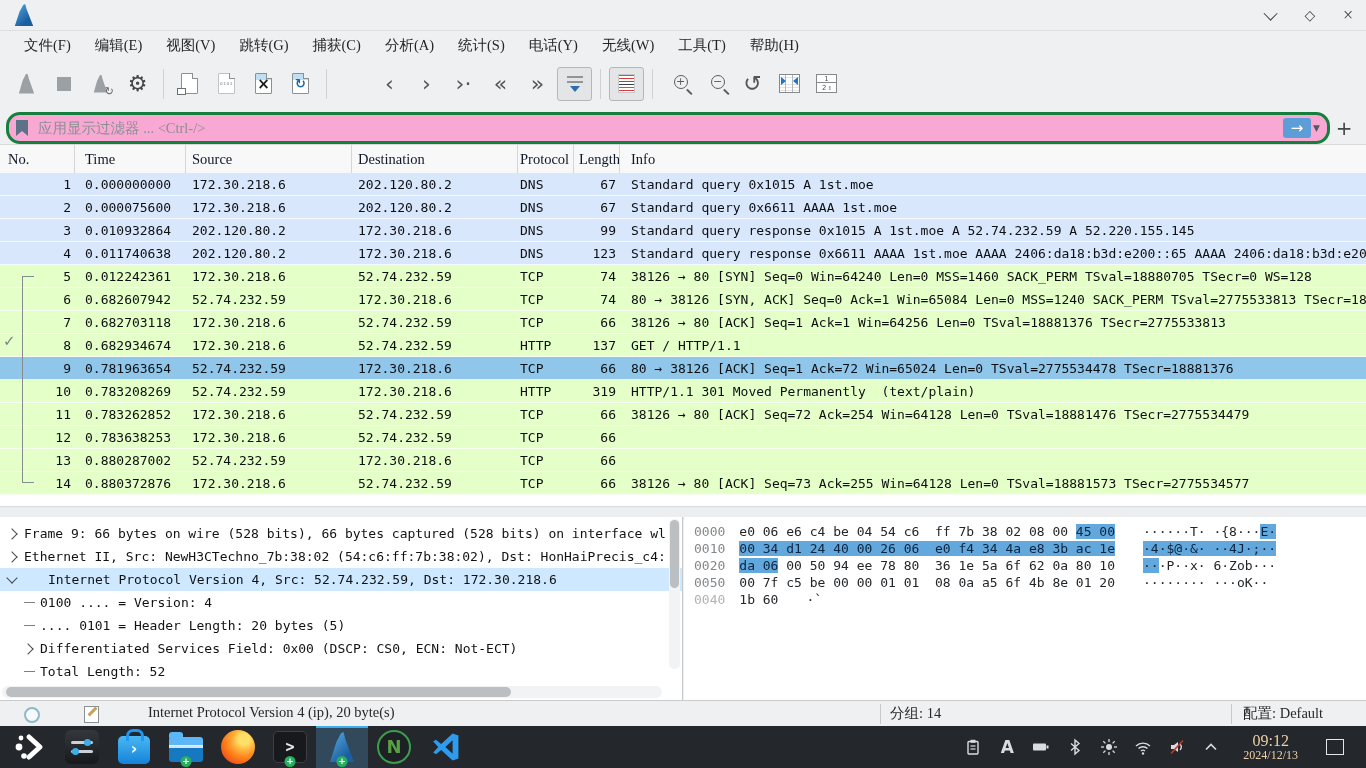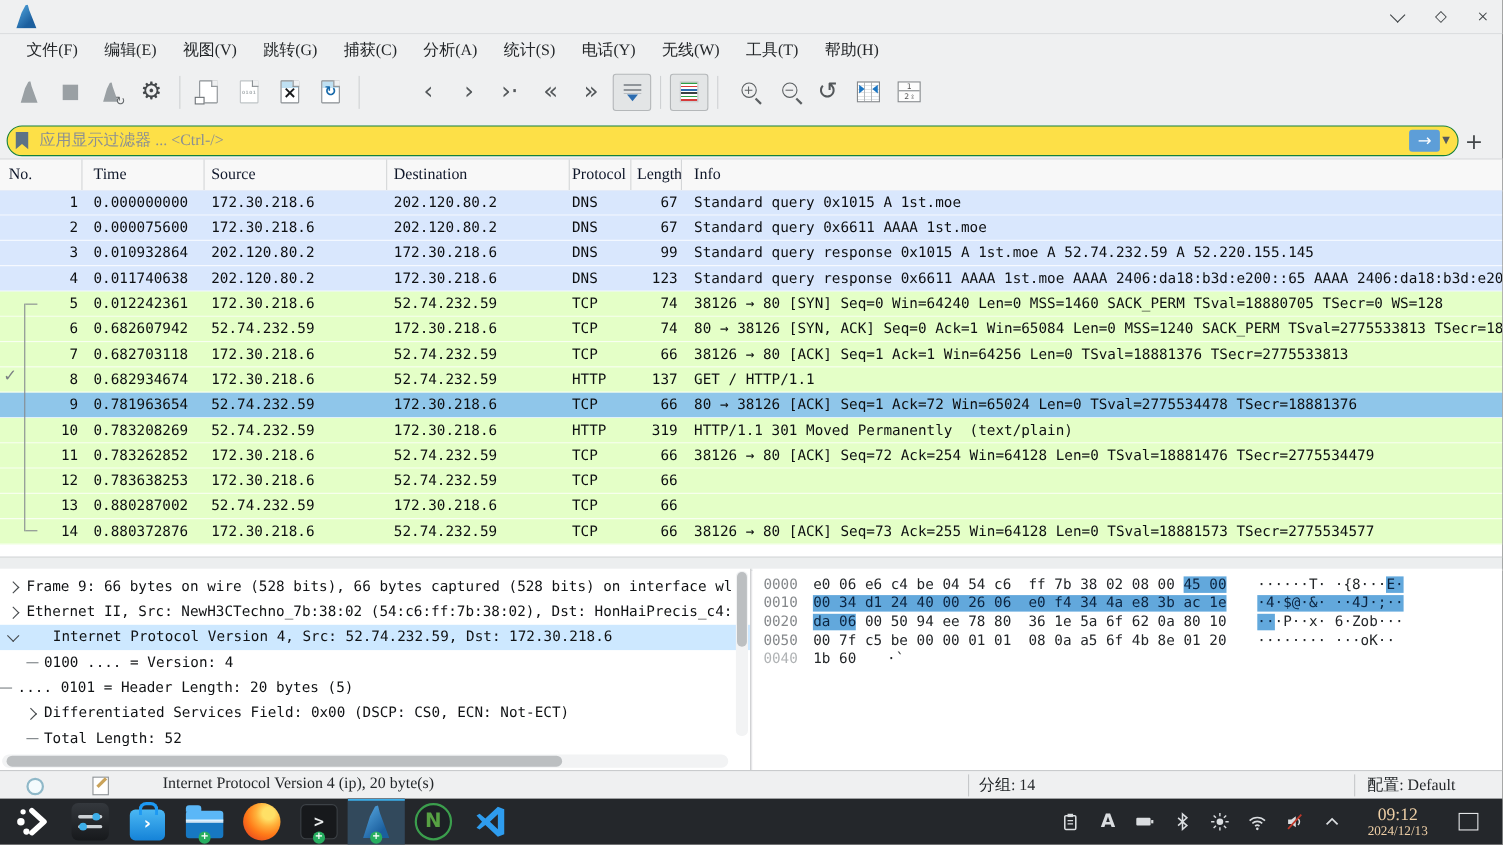--- a/index.html
+++ b/index.html
@@ -46,21 +46,21 @@
   .ic-colorize{width:15px;height:17px;background:repeating-linear-gradient(to bottom,#2f9e44 0 1.5px,#fff 1.5px 3px,#d63a3a 3px 4.5px,#fff 4.5px 6px,#2c6cb0 6px 7.5px,#fff 7.5px 9px,#3c4043 9px 10.5px,#fff 10.5px 12px);border:1px solid #c7c9cb;}
   .ic-resize-columns{width:19px;height:17px;border:1px solid #85898c;background:linear-gradient(to right,transparent 0 5px,#b3b7ba 5px 6px,transparent 6px 12px,#b3b7ba 12px 13px,transparent 13px),repeating-linear-gradient(to bottom,#fff 0 2.5px,#e1e3e4 2.5px 3.2px);position:relative;}
   .ic-resize-columns::before{content:'';position:absolute;left:1px;top:2px;border-top:4px solid transparent;border-bottom:4px solid transparent;border-left:5px solid #1d77c4;}
   .ic-resize-columns::after{content:'';position:absolute;right:1px;top:2px;border-top:4px solid transparent;border-bottom:4px solid transparent;border-right:5px solid #1d77c4;}
   .ic-layout{width:19px;height:17px;border:1px solid #85898c;background:#fdfdfd;position:relative;font-size:7px;color:#555;font-family:"DejaVu Sans",sans-serif;}
   .ic-layout::before{content:'1';position:absolute;top:0;left:0;right:0;height:7px;text-align:center;border-bottom:1px solid #85898c;line-height:8px;}
   .ic-layout::after{content:'2\00a0\00a03';position:absolute;bottom:0;left:0;right:0;height:7px;text-align:center;line-height:7px;}
 
   
   #filterbar{position:absolute;left:0;top:112px;width:1366px;height:32px;display:flex;align-items:center;padding:0 6px;}
-  #filter-field{position:relative;flex:0 0 1318px;height:26px;background:#fde047;border:1px solid #15803d;border-radius:14px;display:flex;align-items:center;}
+  #filter-field{position:relative;flex:0 0 1318px;height:26px;background:#f9a8d4;border:3px solid #15803d;border-radius:14px;display:flex;align-items:center;}
   #filter-bookmark{width:12px;height:16px;margin:0 8px 0 7px;background:#5d7286;clip-path:polygon(0 0,100% 0,100% 100%,50% 68%,0 100%);}
   #filter-input{flex:1;border:none;outline:none;font-family:"Liberation Serif","DejaVu Serif",serif;font-size:14.5px;color:#202325;background:transparent;}
   #filter-input::placeholder{color:#8b8f93;}
   #filter-apply{width:28px;height:20px;background:#5d9ed8;border:none;border-radius:3px;color:#fff;display:flex;align-items:center;justify-content:center;font-size:15px;font-family:"DejaVu Sans",sans-serif;margin-right:2px;}
   #filter-caret{font-size:9px;color:#55595c;margin-right:7px;font-family:"DejaVu Sans",sans-serif;}
   #filter-add{width:28px;height:26px;background:transparent;border:none;font-size:20px;color:#43474a;font-family:"DejaVu Sans",sans-serif;display:flex;align-items:center;justify-content:center;}
 
   
   #plist-header{position:absolute;left:0;top:144px;width:1366px;height:28px;background:#f8f8f8;border-top:1px solid #d6d8da;border-bottom:1px solid #bfc1c3;display:flex;font-size:14.5px;color:#0f172a;}
   .hcell{display:flex;align-items:center;border-right:1px solid #d4d6d8;overflow:hidden;white-space:nowrap;box-sizing:border-box;}
@@ -397,21 +397,21 @@
   </div>
 
   <div id="splitter"></div>
 
   <div id="details-pane">
     <div id="details-lines" style="padding-top:5px;">
         <div class="dline" style="padding-left: 8px;"><span class="dexp collapsed"></span><span>Frame 9: 66 bytes on wire (528 bits), 66 bytes captured (528 bits) on interface wl</span></div>
         <div class="dline" style="padding-left: 8px;"><span class="dexp collapsed"></span><span>Ethernet II, Src: NewH3CTechno_7b:38:02 (54:c6:ff:7b:38:02), Dst: HonHaiPrecis_c4:</span></div>
         <div class="dline selected" style="padding-left: 8px;"><span class="dexp expanded"></span><span>Internet Protocol Version 4, Src: 52.74.232.59, Dst: 172.30.218.6</span></div>
         <div class="dline" style="padding-left: 24px;"><span class="dtwig"></span><span>0100 .... = Version: 4</span></div>
-        <div class="dline" style=""><span class="dtwig"></span><span>.... 0101 = Header Length: 20 bytes (5)</span></div>
+        <div class="dline" style="padding-left: 24px;"><span class="dtwig"></span><span>.... 0101 = Header Length: 20 bytes (5)</span></div>
         <div class="dline" style="padding-left: 24px;"><span class="dexp collapsed"></span><span>Differentiated Services Field: 0x00 (DSCP: CS0, ECN: Not-ECT)</span></div>
         <div class="dline" style="padding-left: 24px;"><span class="dtwig"></span><span>Total Length: 52</span></div>
       </div>
     <div id="dv-scroll">
         <div id="dv-handle"></div>
       </div>
     <div id="dh-scroll">
         <div id="dh-handle"></div>
       </div>
   </div>

